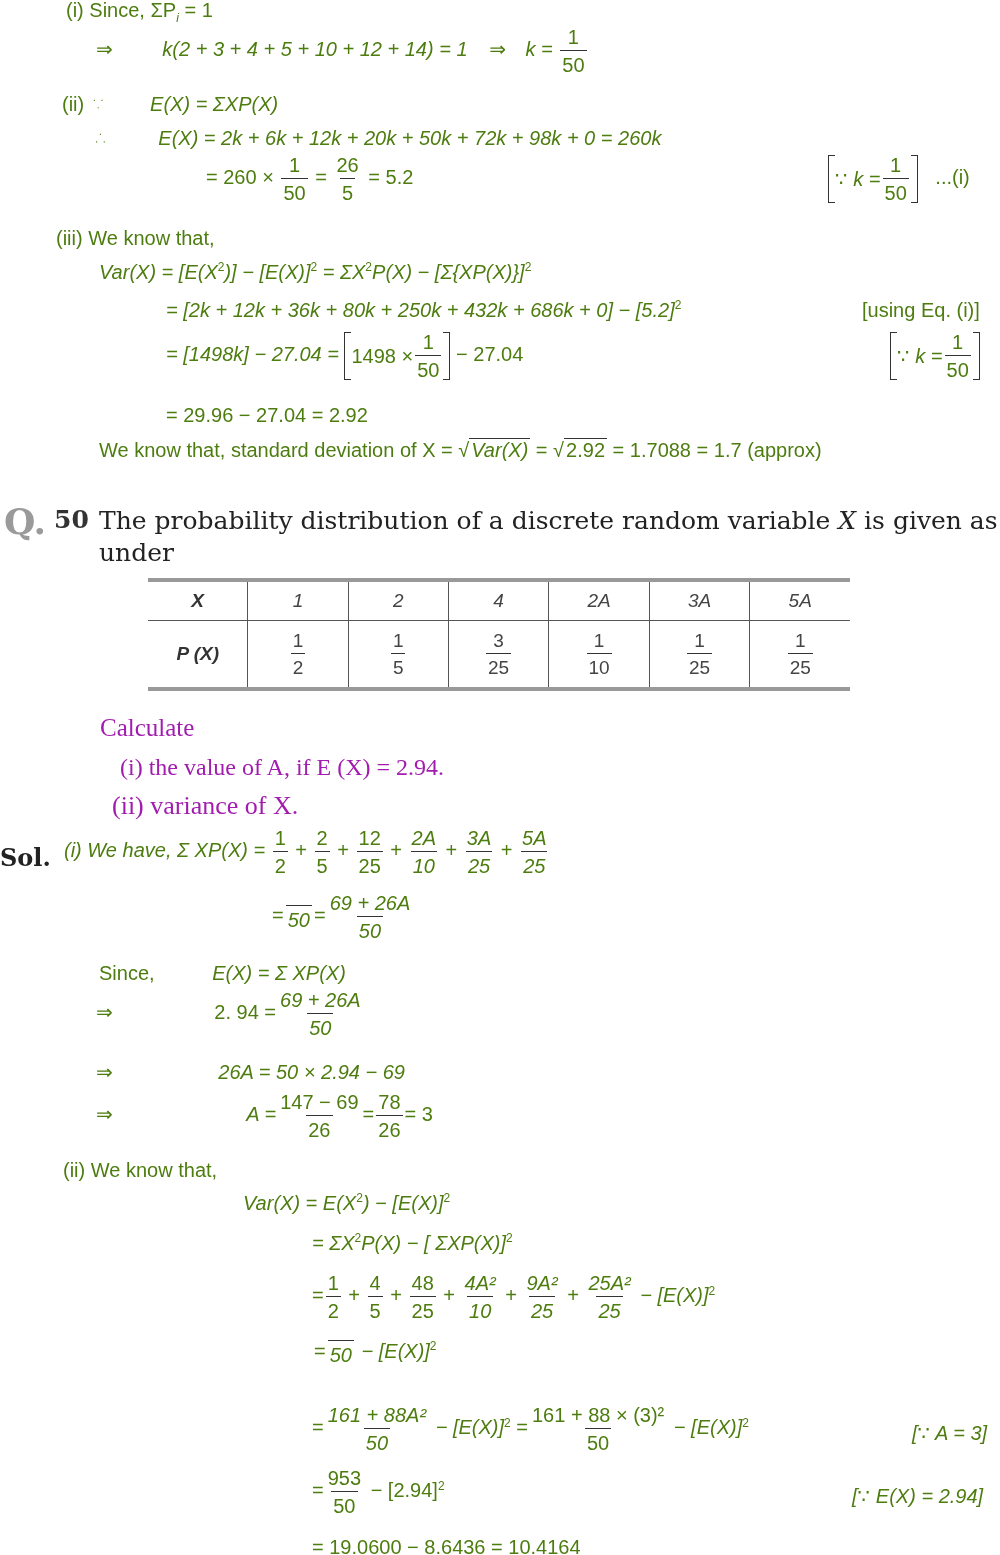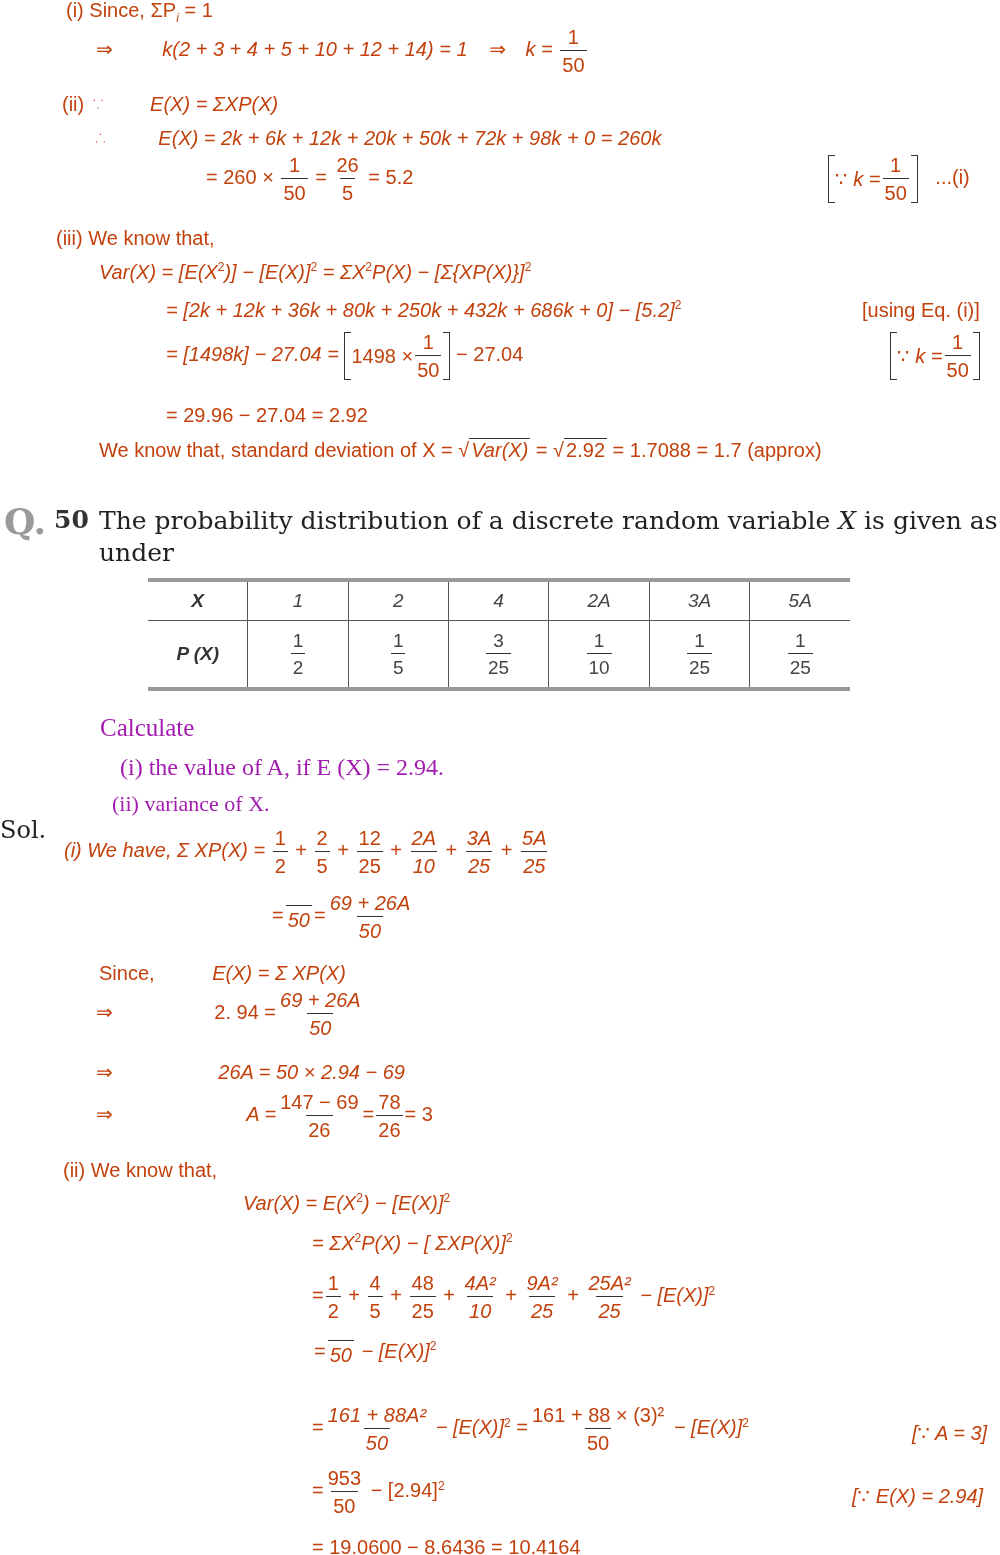--- a/index.html
+++ b/index.html
@@ -1,33 +1,33 @@
 <!DOCTYPE html>
 <html><head>
 <meta charset="utf-8">
 <style>
   html, body { margin:0; padding:0; background:#ffffff; }
   body { width:1000px; height:1555px; position:relative; overflow:hidden; color:#2a2a2a;
          font-family:"Liberation Sans", "DejaVu Sans", sans-serif; font-size:20px; }
-  .ln { position:absolute; white-space:nowrap; line-height:1; font-weight:300; color:#c2410c; }
+  .ln { position:absolute; white-space:nowrap; line-height:1; font-weight:300; color:#4d7c0f; }
   .i { font-style:italic; }
   .serif { font-family:Liberation Serif, serif; color:#a21caf; font-weight:normal; }
   .sup { font-size:12px; vertical-align:super; line-height:0; }
   .sub { font-size:12px; vertical-align:sub; line-height:0; }
   .frac { display:inline-flex; flex-direction:column; align-items:center; vertical-align:middle; margin:0 2px; }
   .frac .n { padding:0 2px 3px 2px; line-height:1; }
   .frac .d { border-top:1.3px solid #333; padding:4px 2px 0 2px; line-height:1; }
   .brk { display:inline-flex; align-items:center; vertical-align:middle; border-left:1.5px solid #333; border-right:1.5px solid #333; padding:0 6px; position:relative; }
   .brk::before, .brk::after { content:""; position:absolute; top:0; bottom:0; width:6px; border-top:1.5px solid #333; border-bottom:1.5px solid #333; }
   .brk::before { left:0; } .brk::after { right:0; }
   .sqrt { border-top:1.3px solid #333; padding:0 2px; }
   .qmark { position:absolute; left:4px; top:500px; font-family:"DejaVu Serif", serif; font-weight:bold; font-size:36px; color:#9a9a9a; }
   .qnum { position:absolute; left:54px; top:505px; font-family:"DejaVu Serif", serif; font-weight:bold; font-size:25px; color:#333; }
   .qtext { position:absolute; left:99px; top:505px; width:900px; font-family:"DejaVu Serif", serif; font-size:25px; line-height:32px; color:#222; }
-  .sol { position:absolute; left:0; top:816px; font-family:"DejaVu Serif", serif; font-weight:normal; font-size:24px; color:#222; }
+  .sol { position:absolute; left:0; top:843px; font-family:"DejaVu Serif", serif; font-weight:bold; font-size:24px; color:#222; }
   table.dist { position:absolute; left:148px; top:578px; width:702px; border-collapse:collapse;
                border-top:4px solid #999; border-bottom:4px solid #999; }
   table.dist td { border-right:1.2px solid #555; text-align:center; font-size:19px; color:#444; font-weight:300; width:100px; }
   table.dist td:last-child { border-right:none; }
   table.dist tr.r1 td { height:36px; border-bottom:1.2px solid #555; }
   table.dist tr.r2 td { height:64px; }
   table.dist td.hd { font-weight:bold; font-style:italic; color:#333; }
 </style>
 </head>
 <body>
@@ -162,21 +162,21 @@
     <td><span class="frac">
             <span class="n">1</span>
             <span class="d">25</span>
           </span></td>
   </tr>
 </tbody>
   </table>
 
 <div class="ln serif" style="left:100px;top:715px;font-size:25px;">Calculate</div>
 <div class="ln serif" style="left:120px;top:755px;font-size:24px;">(i)  the value of A, if E (X) = 2.94.</div>
-<div class="ln serif" style="left:112px;top:793px;font-size:22px;">(ii)  variance of X.</div>
+<div class="ln serif" style="left:112px;top:793px;font-size:26px;">(ii)  variance of X.</div>
 
 <div class="sol">Sol.</div>
 <div class="ln" style="left:64px;top:828px;">
   <span class="i">(i) We have, Σ XP(X) =</span>
   <span class="frac">
       <span class="n">1</span>
       <span class="d">2</span>
     </span> +
   <span class="frac">
       <span class="n">2</span>

